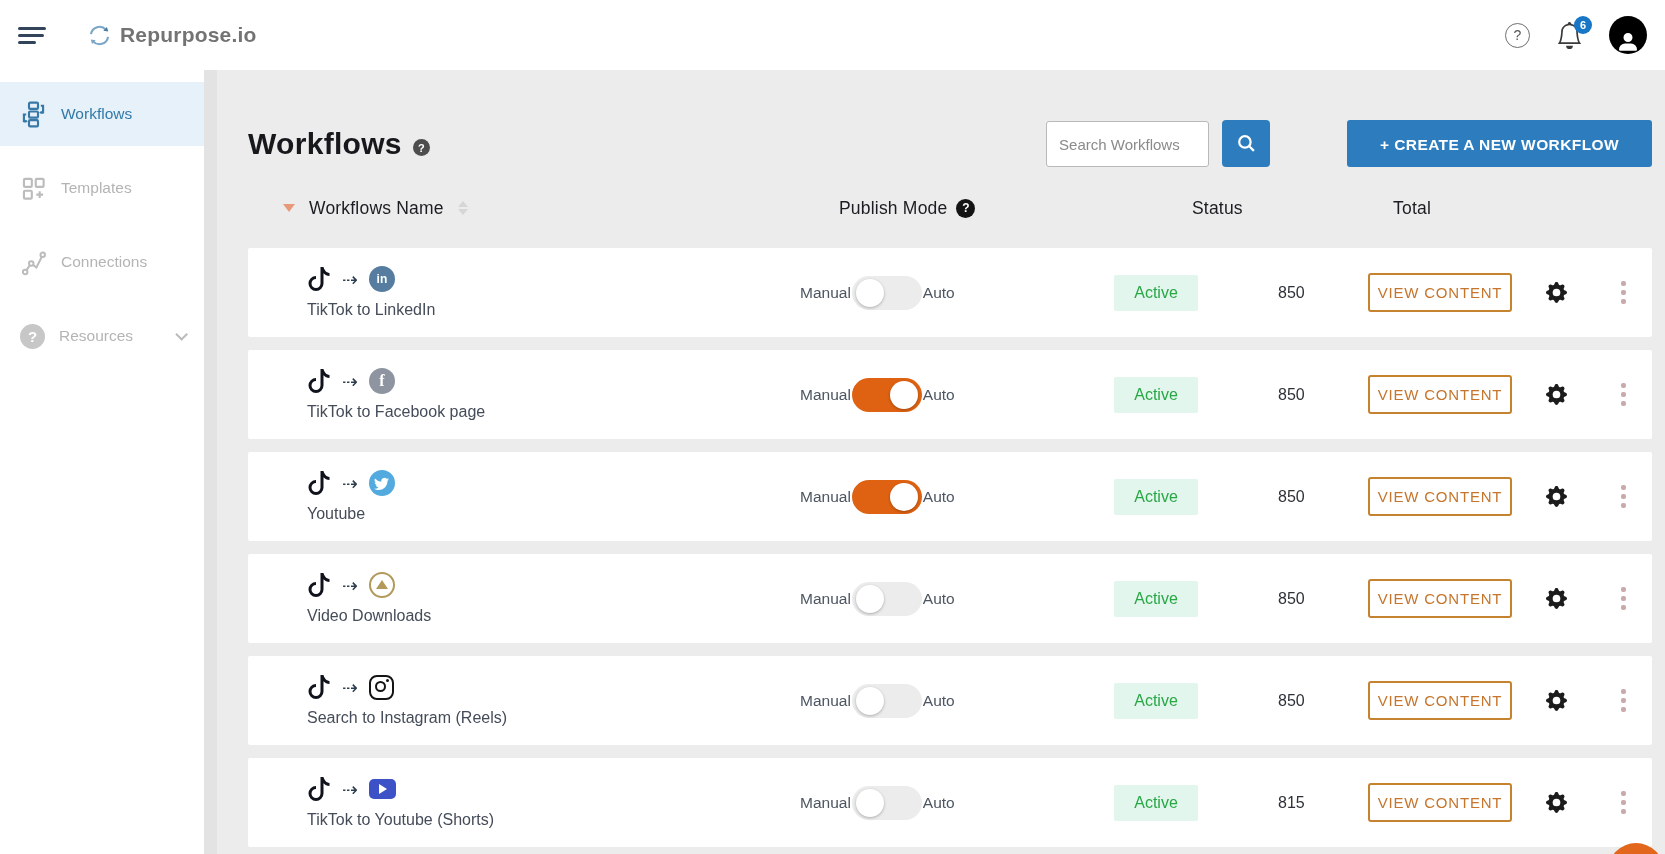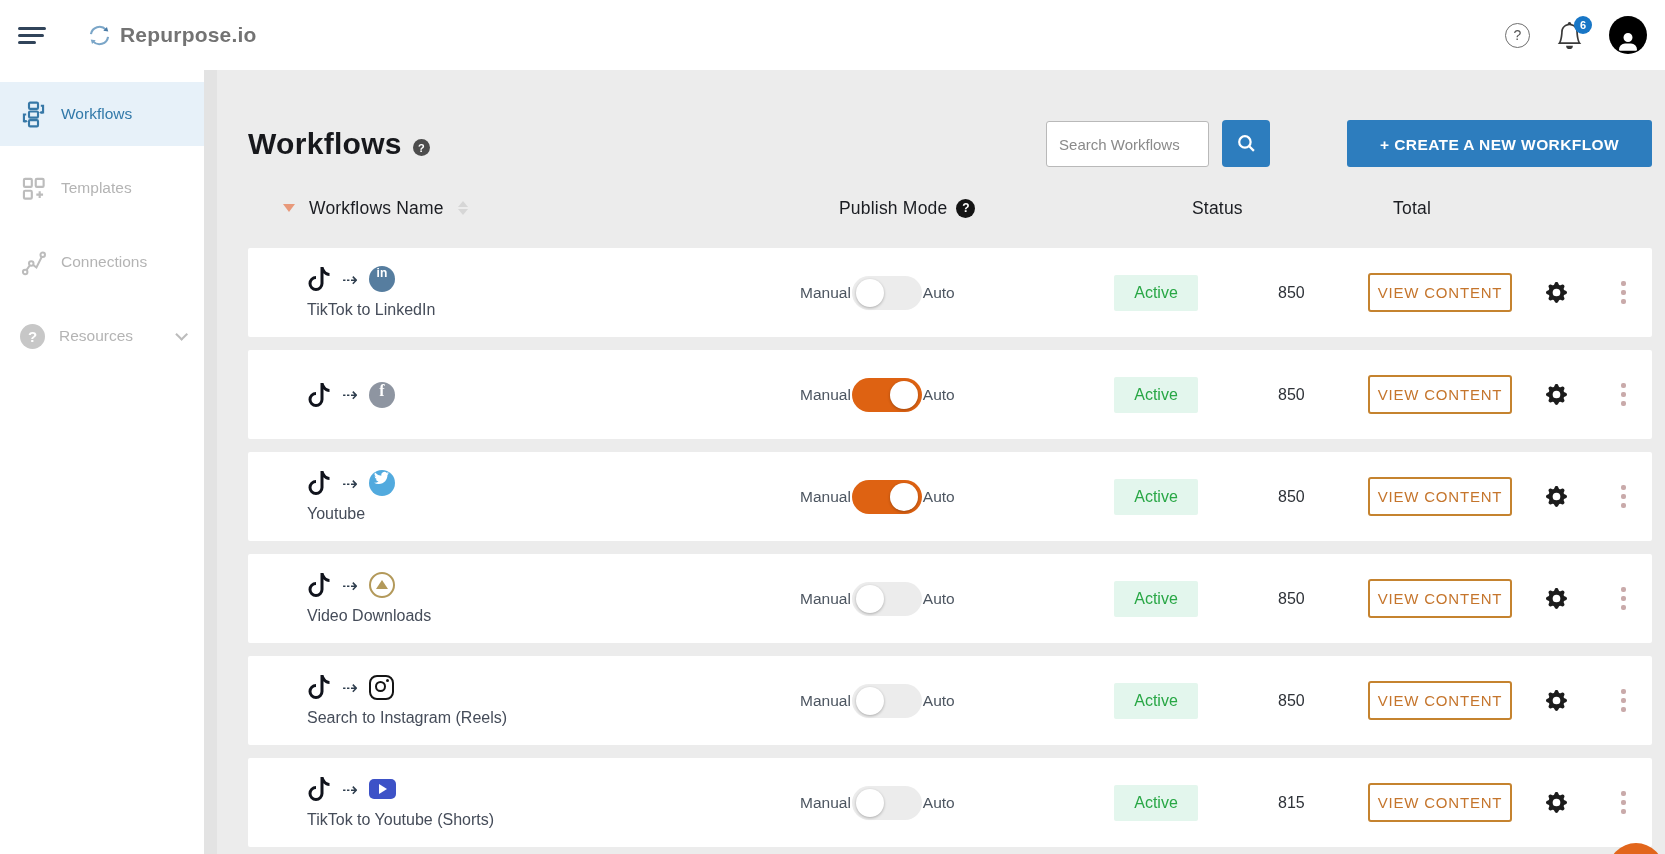--- a/index.html
+++ b/index.html
@@ -130,21 +130,21 @@
     color:#c5752c; font-size:15px; font-weight:500; letter-spacing:.8px; cursor:pointer;
     font-family:"Liberation Sans", sans-serif;
   }
   .gear-cell { display:flex; justify-content:center; }
   .gear-ic { cursor:pointer; display:flex; }
   .dots-cell { display:flex; justify-content:center; }
   .dots { display:flex; flex-direction:column; gap:4px; cursor:pointer; }
   .dots i { width:5px; height:5px; border-radius:2px; background:#c9aaaa; }
 
   
-  .circle-ic { width:26px; height:26px; border-radius:50%; display:flex; justify-content:center; }
+  .circle-ic { width:26px; height:26px; border-radius:50%; display:flex; align-items:center; justify-content:center; }
   .ic-text { color:#fff; font-size:12px; font-weight:700; }
   .ic-text.fb { font-size:16px; font-family:"Liberation Serif", serif; }
   .gold-circle { width:26px; height:26px; border-radius:50%; border:2.5px solid #b3995a; display:flex; align-items:center; justify-content:center; }
   .gold-tri { width:0; height:0; border-left:6px solid transparent; border-right:6px solid transparent; border-bottom:9px solid #b3995a; margin-top:-2px; }
   .insta { width:25px; height:25px; border:2.4px solid #141414; border-radius:8px; position:relative; display:block; }
   .insta-lens { position:absolute; left:4.3px; top:4.3px; width:11px; height:11px; border:2.4px solid #141414; border-radius:50%; }
   .insta-dot { position:absolute; right:2.5px; top:2.5px; width:3.4px; height:3.4px; border-radius:50%; background:#141414; }
   .yt { width:27px; height:20px; border-radius:5px; background:#3d52c7; display:flex; align-items:center; justify-content:center; }
   .yt-play { width:0; height:0; border-top:5px solid transparent; border-bottom:5px solid transparent; border-left:8px solid #fff; margin-left:2px; }
 
@@ -327,20 +327,21 @@
             <path d="M9 0h1.98c.144.715.54 1.617 1.235 2.512C12.895 3.389 13.797 4 15 4v2c-1.753 0-3.07-.814-4-1.829V11a5 5 0 1 1-5-5v2a3 3 0 1 0 3 3V0Z"></path>
           </svg>
         </span>
         <span class="flow-arrow">⇢</span>
         <span style="display:flex;">
               <span class="circle-ic" style="background:#8e95a1">
                 <span class="ic-text fb">f</span>
               </span>
             </span>
       </div>
+      <div class="row-name">TikTok to Facebook page</div>
     </div>
     <div class="publish-cell">
       <span class="mode-label">Manual</span>
       <span class="toggle on">
             <span class="knob"></span>
           </span>
       <span class="mode-label">Auto</span>
     </div>
     <div><span class="status-badge">Active</span></div>
     <div class="total-cell">850</div>

